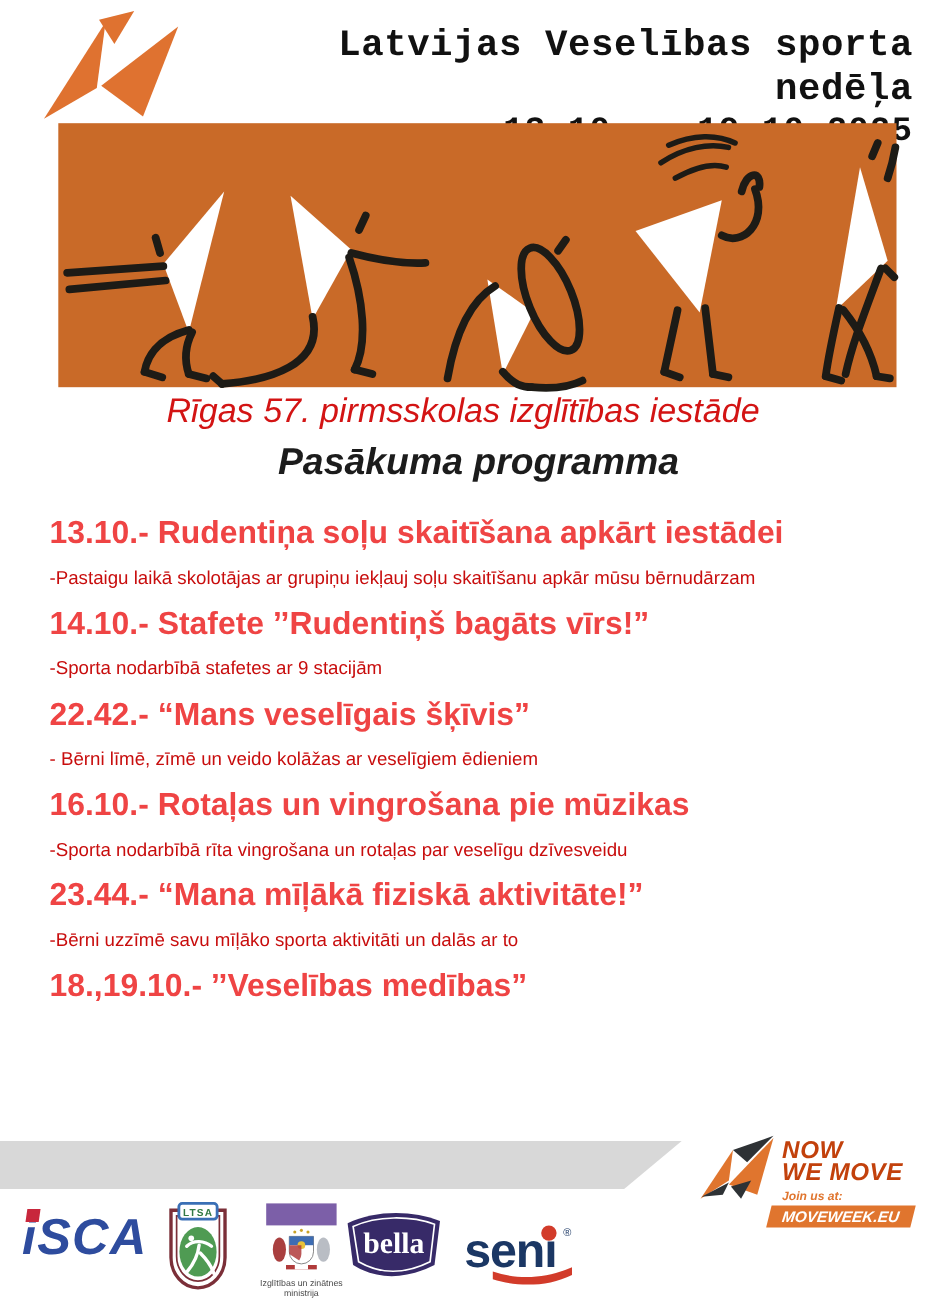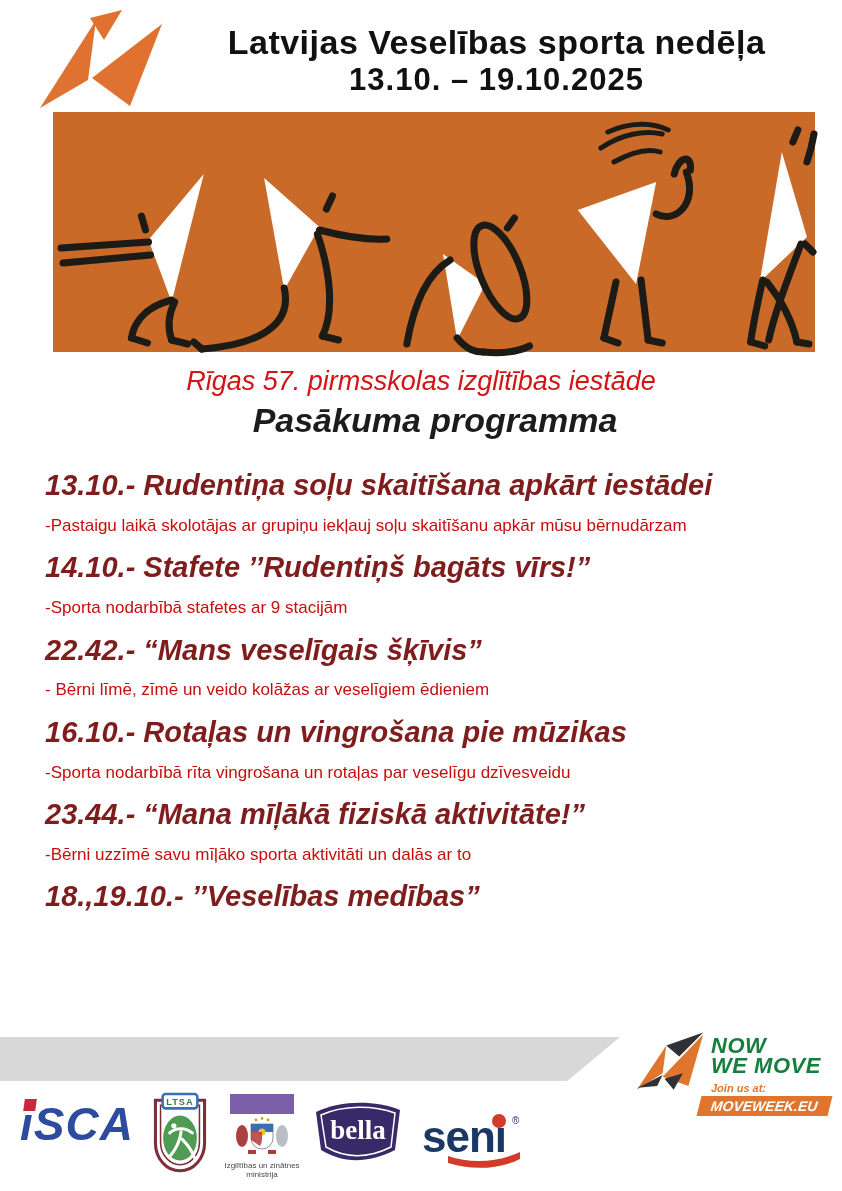--- a/index.html
+++ b/index.html
@@ -2,50 +2,50 @@
 <html><head>
 <meta charset="utf-8">
 <style>
   html,body{margin:0;padding:0;background:#ffffff;}
   .page{
     position:relative;width:842px;height:1191px;background:#ffffff;overflow:hidden;
     font-family:"Liberation Sans",sans-serif;
   }
   
   .hdr-logo{position:absolute;left:38px;top:6px;width:130px;height:106px;}
-  .hdr-titles{position:absolute;left:163px;right:12px;top:22px;text-align:center;color:#111;}
+  .hdr-titles{position:absolute;left:163px;right:12px;top:22px;text-align:right;color:#111;font-family:Liberation Mono, monospace;}
   .hdr-title{font-size:34px;font-weight:bold;line-height:40px;letter-spacing:.5px;}
   .hdr-dates{font-size:31px;font-weight:bold;line-height:36px;letter-spacing:1px;}
   
   .banner{position:absolute;left:53px;top:112px;width:762px;height:240px;background:#C96A28;}
   .banner svg{display:block;width:100%;height:100%;}
   
-  .institution{position:absolute;left:0;right:0;top:366px;text-align:center;
-    font-style:italic;font-size:27px;color:#D31414;}
+  .institution{position:absolute;left:0;right:0;top:356px;text-align:center;
+    font-style:italic;font-size:31px;color:#D31414;}
   .prog-title{position:absolute;left:0;right:0;top:401px;text-align:center;
     font-style:italic;font-weight:bold;font-size:34px;color:#1c1c1c;padding-left:28px;}
   
   .program{position:absolute;left:45px;right:38px;top:458px;}
-  .program h2{margin:10px 0 10px 0;font-size:29px;line-height:1.2;font-weight:bold;color:#7f1d1d;font-style:italic;}
+  .program h2{margin:10px 0 10px 0;font-size:29px;line-height:1.2;font-weight:bold;color:#ef4444;}
   .program p{margin:0 0 12px 0;font-size:17px;line-height:1.5;color:#C80D0D;}
   
   .gray-stripe{position:absolute;left:0;top:1037px;width:620px;height:44px;background:#D8D8D8;
     -webkit-clip-path:polygon(0 0,100% 0,91.5% 100%,0 100%);clip-path:polygon(0 0,100% 0,91.5% 100%,0 100%);}
   .nwm{position:absolute;left:633px;top:1028px;width:202px;height:84px;}
   .nwm-arrow{position:absolute;left:2px;top:4px;width:70px;height:62px;}
-  .nwm-text{position:absolute;left:78px;top:8px;color:#15803d;font-weight:bold;font-style:italic;
+  .nwm-text{position:absolute;left:78px;top:8px;color:#c2410c;font-weight:bold;font-style:italic;
     font-size:22px;line-height:20px;letter-spacing:.5px;}
   .nwm-join{position:absolute;left:78px;top:54px;width:120px;text-align:left;
     color:#E0752E;font-weight:bold;font-style:italic;font-size:11px;}
   .nwm-week{position:absolute;left:66px;top:68px;background:#E0752E;color:#fff;
     font-weight:bold;font-style:italic;font-size:14px;padding:2px 12px;transform:skewX(-14deg);}
   .nwm-week span{display:inline-block;transform:skewX(7deg);}
   .logo-isca{position:absolute;left:18px;top:1098px;width:120px;height:50px;}
   .logo-ltsa{position:absolute;left:149px;top:1092px;width:62px;height:88px;}
-  .logo-min{position:absolute;left:220px;top:1094px;width:84px;height:92px;text-align:center;}
+  .logo-min{position:absolute;left:232px;top:1094px;width:84px;height:92px;text-align:center;}
   .logo-min .min-text{font-size:8px;line-height:9px;color:#4a4a4a;margin-top:1px;}
   .logo-bella{position:absolute;left:311px;top:1096px;width:94px;height:66px;}
   .logo-seni{position:absolute;left:420px;top:1112px;width:112px;height:56px;}
   svg{overflow:visible;}
 </style>
 </head>
 <body>
 
 <div class="page">
 

